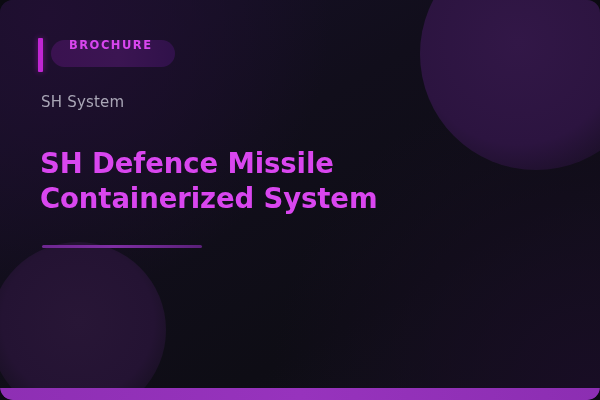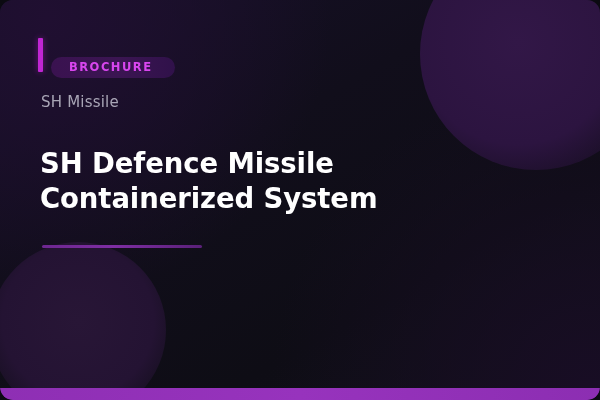--- a/index.html
+++ b/index.html
@@ -72,25 +72,25 @@
   .accent-bar {
     width: 5px;
     height: 34px;
     background: #c026d3;
     border-radius: 1px;
     flex: none;
     box-shadow: 0 0 6px rgba(192,38,211,0.45);
   }
   .badge-pill {
     margin-left: 8px;
-    margin-top: 19px;
-    height: 21px;
+    margin-top: 2px;
+    height: 27px;
     padding: 0 22px 0 18px;
     display: flex;
-    align-items: center;
+    align-items: flex-start;
     background: linear-gradient(90deg, #3a1250 0%, #3b1552 55%, #30114a 100%);
     border-radius: 14px;
     box-sizing: border-box;
   }
   .badge-pill span {
     font-size: 11.5px;
     font-weight: bold;
     letter-spacing: 1.5px;
     color: #d946ef;
     white-space: nowrap;
@@ -110,21 +110,21 @@
 
   
   .heading {
     position: absolute;
     left: 40px;
     top: 146px;
     width: 500px;
     font-size: 27.5px;
     font-weight: bold;
     line-height: 35px;
-    color: #ffffff;
+    color: #d946ef;
     letter-spacing: -0.1px;
   }
 
   
   .divider {
     position: absolute;
     left: 42px;
     top: 245px;
     width: 160px;
     height: 2.5px;
@@ -166,21 +166,21 @@
 
   <div class="content">
 
     <div class="badge-row">
       <div class="accent-bar"></div>
       <div class="badge-pill">
         <span>BROCHURE</span>
       </div>
     </div>
 
-    <div class="subtitle">SH Missile</div>
+    <div class="subtitle">SH System</div>
 
     <div class="heading">SH Defence Missile Containerized System</div>
 
     <div class="divider"></div>
 
 
     <div class="bottom-bar"></div>
 
   </div>
 </div>

